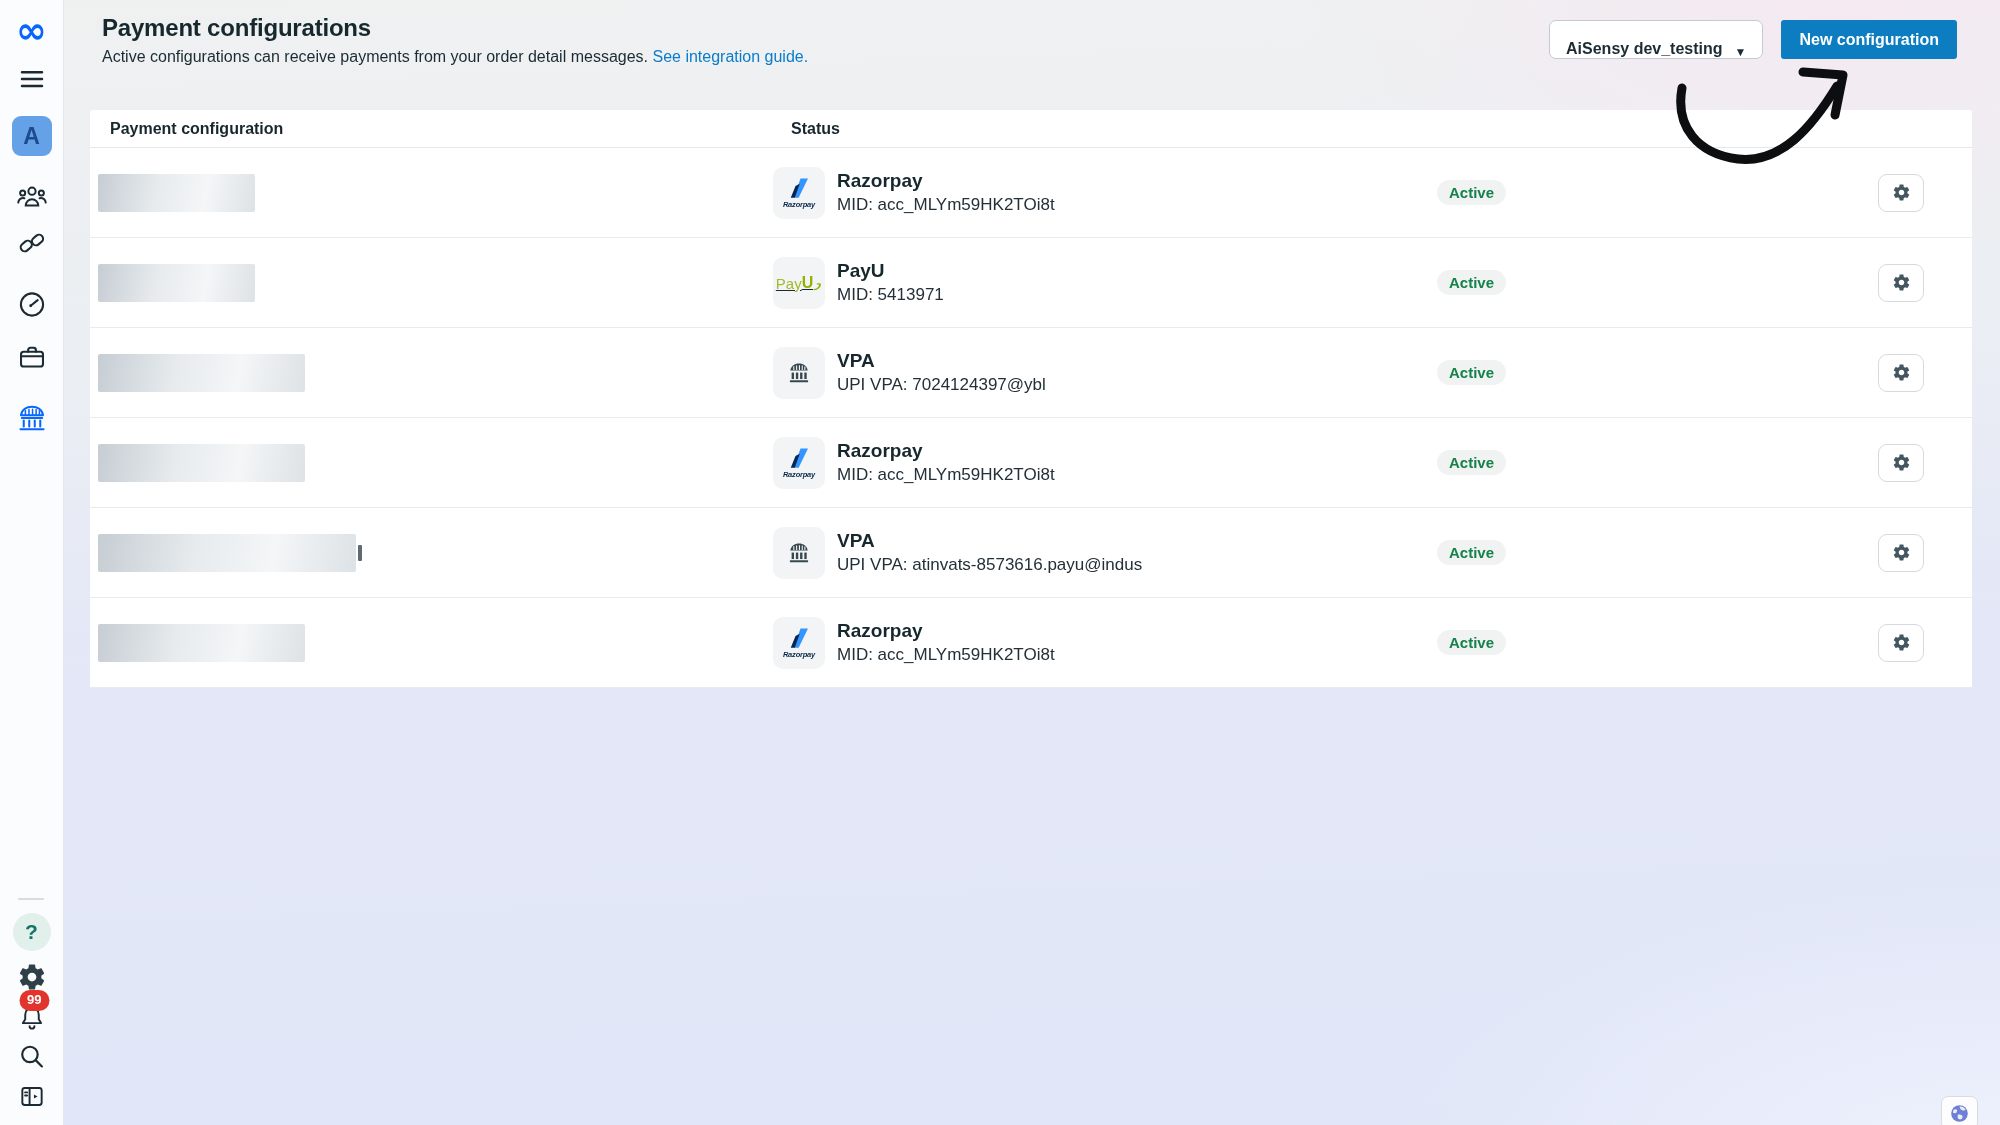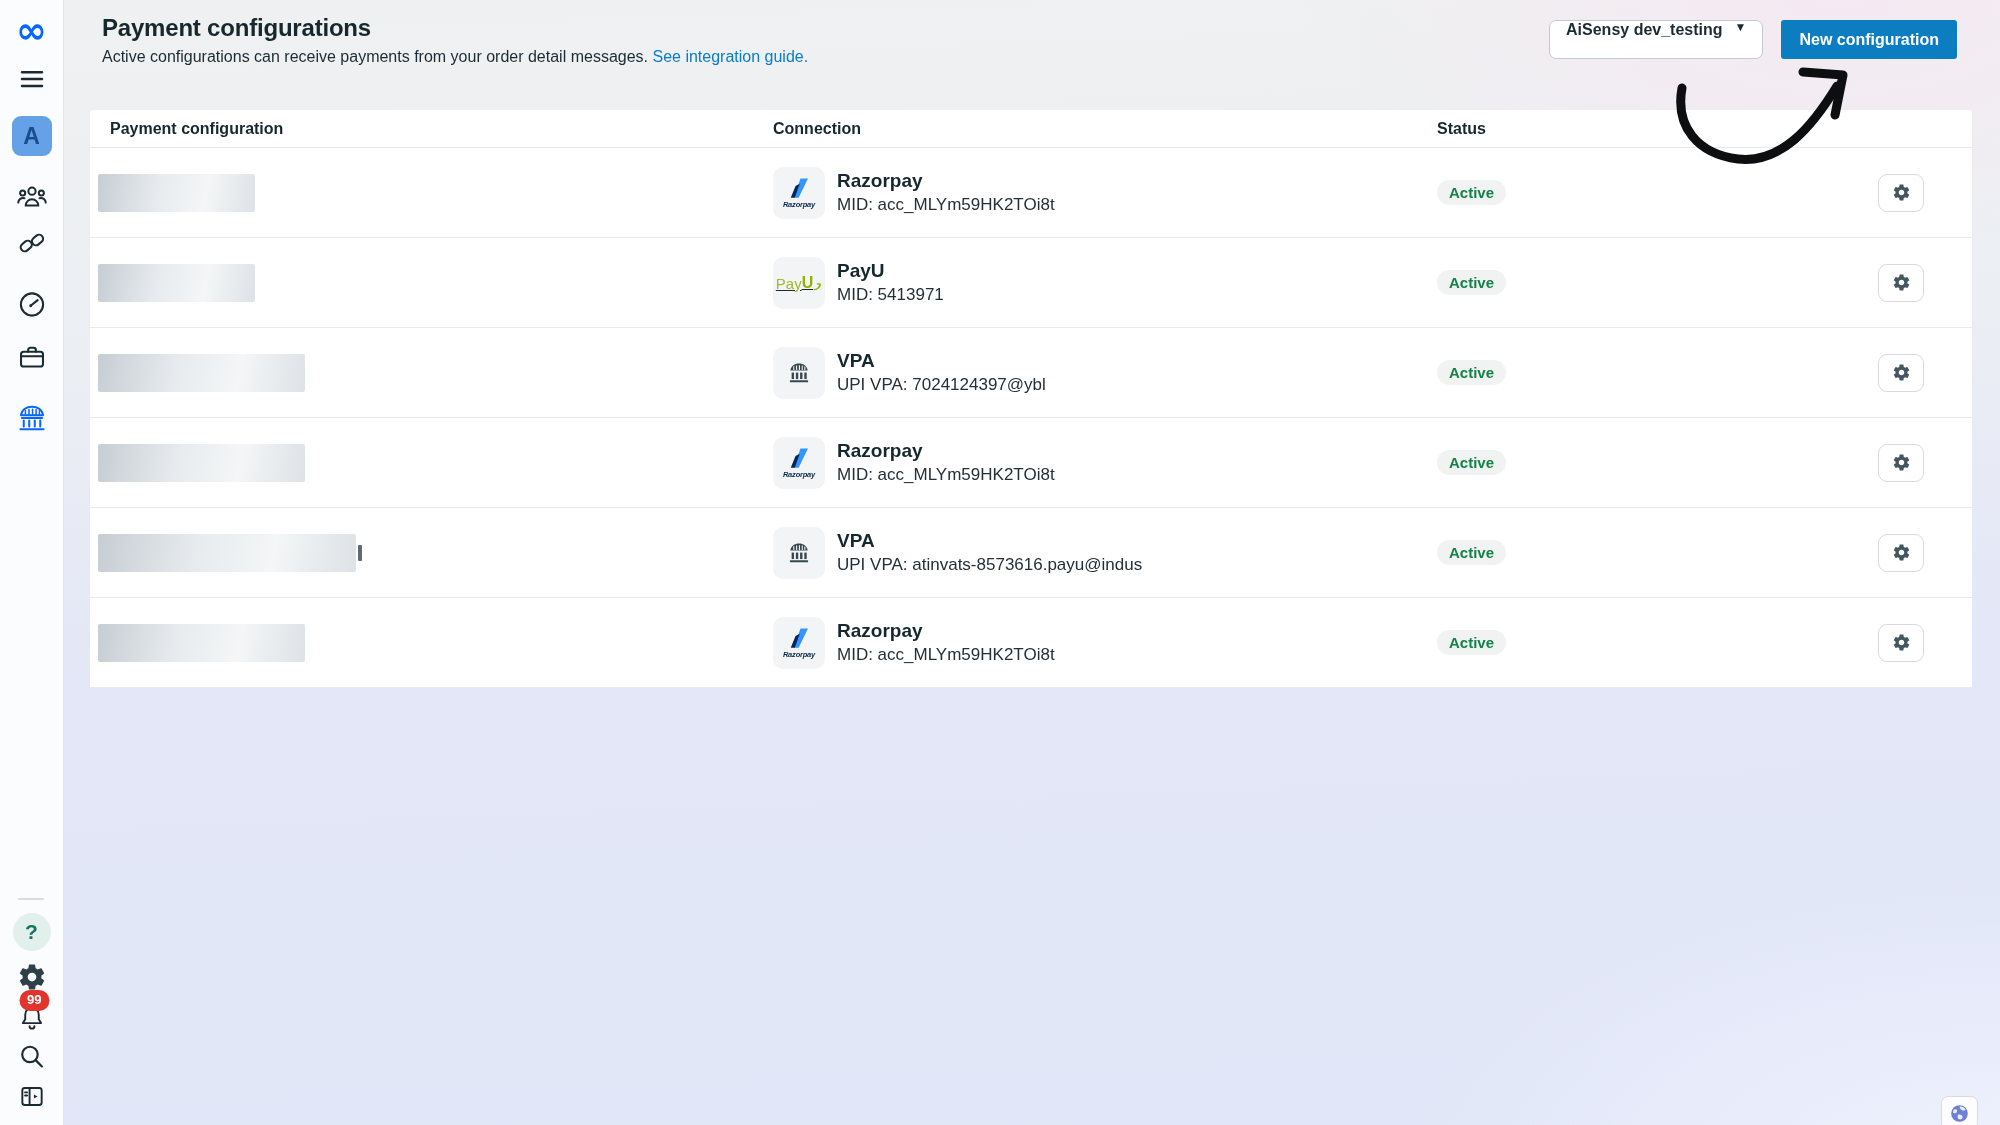--- a/index.html
+++ b/index.html
@@ -55,39 +55,40 @@
     font-size:24px; font-weight:700; color:#16282e; letter-spacing:-.2px;
   }
   .page-header p{ margin-top:6px; font-size:16px; color:#1c2b33; }
   .page-header a{ color:#0a7cc9; text-decoration:none; cursor:pointer; }
   .header-actions{
     position:absolute; top:20px; right:43px; display:flex; gap:18px; align-items:center;
   }
   .account-select{
     height:39px; padding:0 16px; background:#fff; border:1px solid #c3cad1;
     border-radius:7px; font-size:16px; font-weight:600; color:#1c2b33;
-    display:flex; align-items:flex-start; gap:12px; cursor:pointer;
+    display:flex; align-items:flex-end; gap:12px; cursor:pointer;
     font-family:inherit;
   }
   .account-select .caret{ font-size:12px; line-height:1; }
   .btn-primary{
     height:39px; padding:0 18px; background:#0d7dc2; border:none; border-radius:3px;
     color:#fff; font-size:16px; font-weight:600; cursor:pointer; font-family:inherit;
   }
 
   
   .table{
     position:absolute; left:26px; top:110px; width:1882px;
     background:#fff; border-radius:3px;
   }
   .thead{
     display:grid; grid-template-columns:683px 664px 441px 94px;
     height:38px; align-items:center;
     font-size:16px; font-weight:700; color:#16282e;
     border-bottom:1px solid #e5e7ea;
+    gap:18px;
   }
   .thead .h1{ padding-left:20px; }
   .trow{
     display:grid; grid-template-columns:683px 664px 441px 94px;
     height:90px; align-items:center; border-bottom:1px solid #e8eaec;
     background:#fff;
   }
   .cell{ display:flex; align-items:center; }
   .c1{ padding-left:8px; }
   .ph{
@@ -245,21 +246,20 @@
           <span>AiSensy dev_testing</span>
           <span class="caret">▼</span>
         </button>
         <button class="btn-primary">New configuration</button>
       </div>
     </header>
 
     <section class="table">
       <div class="thead">
         <div class="h1">Payment configuration</div>
-        <div>Connection</div>
         <div>Status</div>
         <div></div>
       </div>
       <div id="tbody">
   <div class="trow">
     <div class="cell c1">
       <div class="ph" style="width: 157px;"></div>
 
     </div>
     <div class="cell c2">

